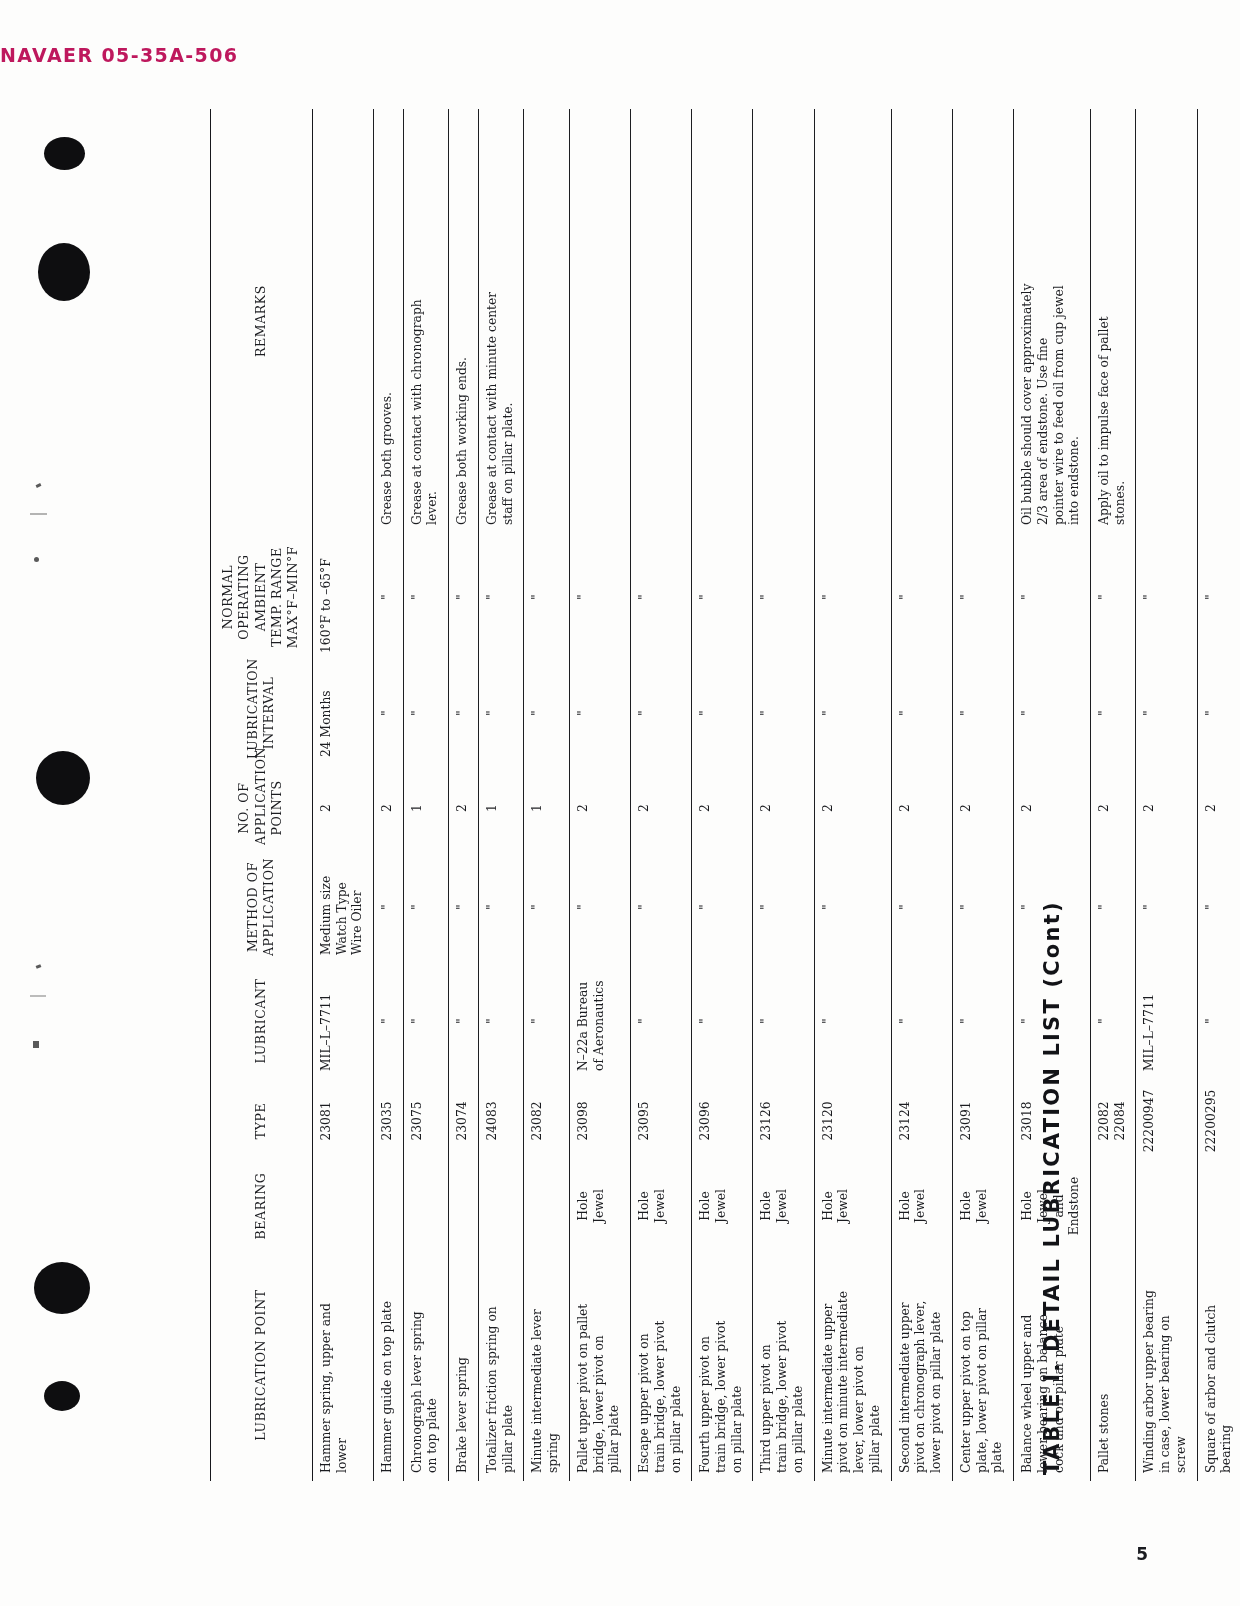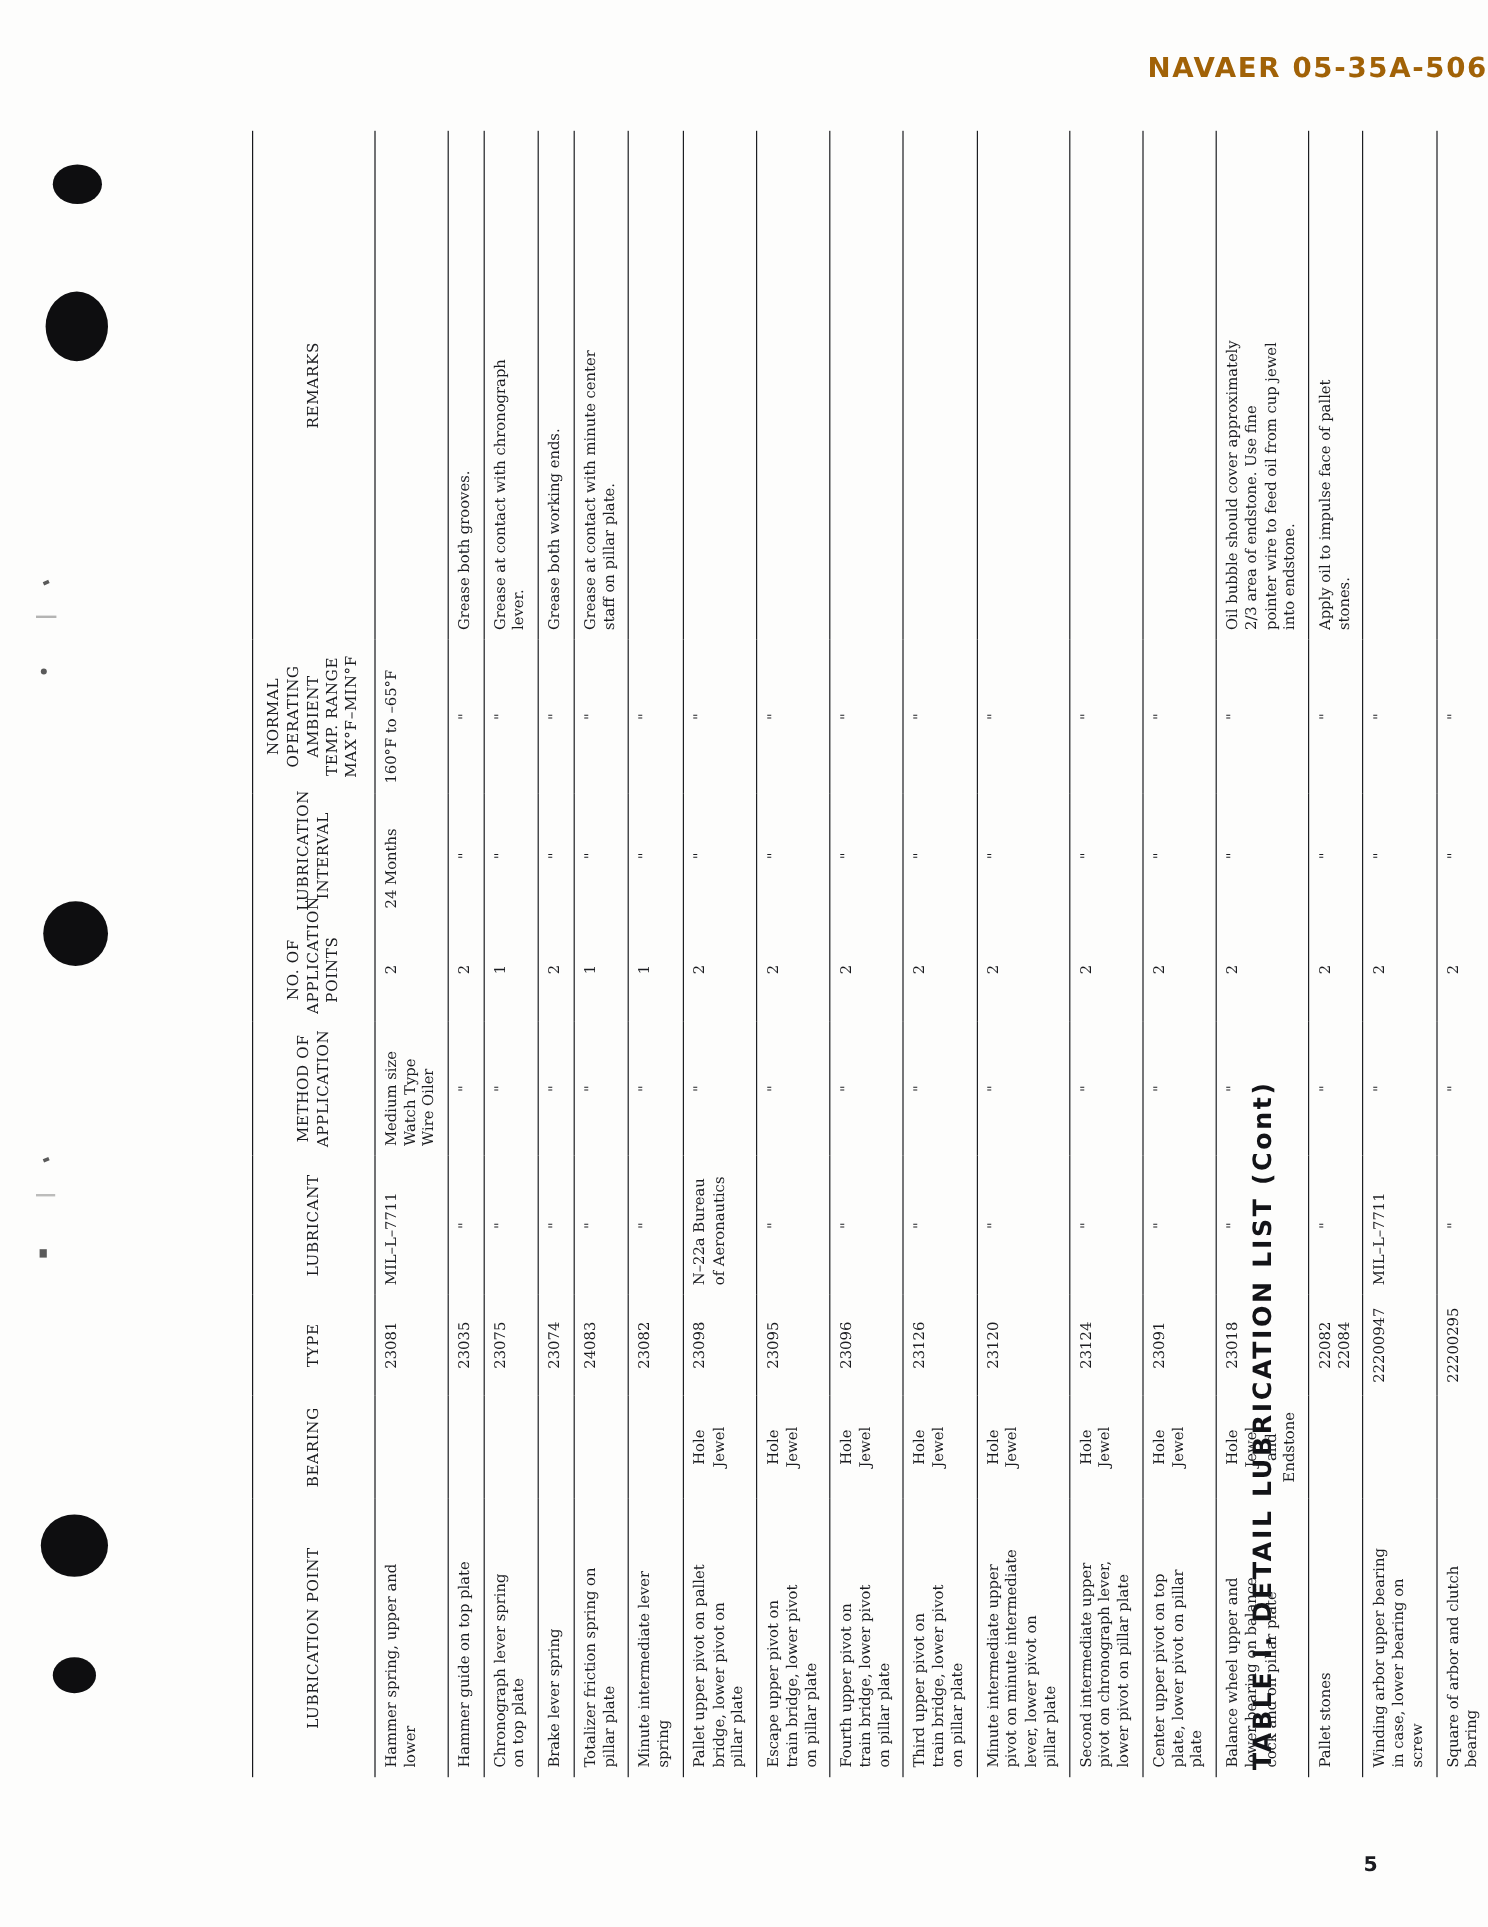--- a/index.html
+++ b/index.html
@@ -22,26 +22,26 @@
     inset: 0;
     background: #fdfdfc;
   }
 
   
   #doc-header {
     position: absolute;
     top: 44px;
     left: 0;
     width: 1240px;
-    text-align: right;
+    text-align: left;
     font-family: "DejaVu Sans", sans-serif;
     font-weight: bold;
-    font-size: 23px;
+    font-size: 19px;
     letter-spacing: 1.4px;
-    color: #a16207;
+    color: #be185d;
   }
 
   
   #page-number {
     position: absolute;
     right: 92px;
     bottom: 42px;
     font-family: "DejaVu Sans", sans-serif;
     font-size: 17px;
     font-weight: bold;

